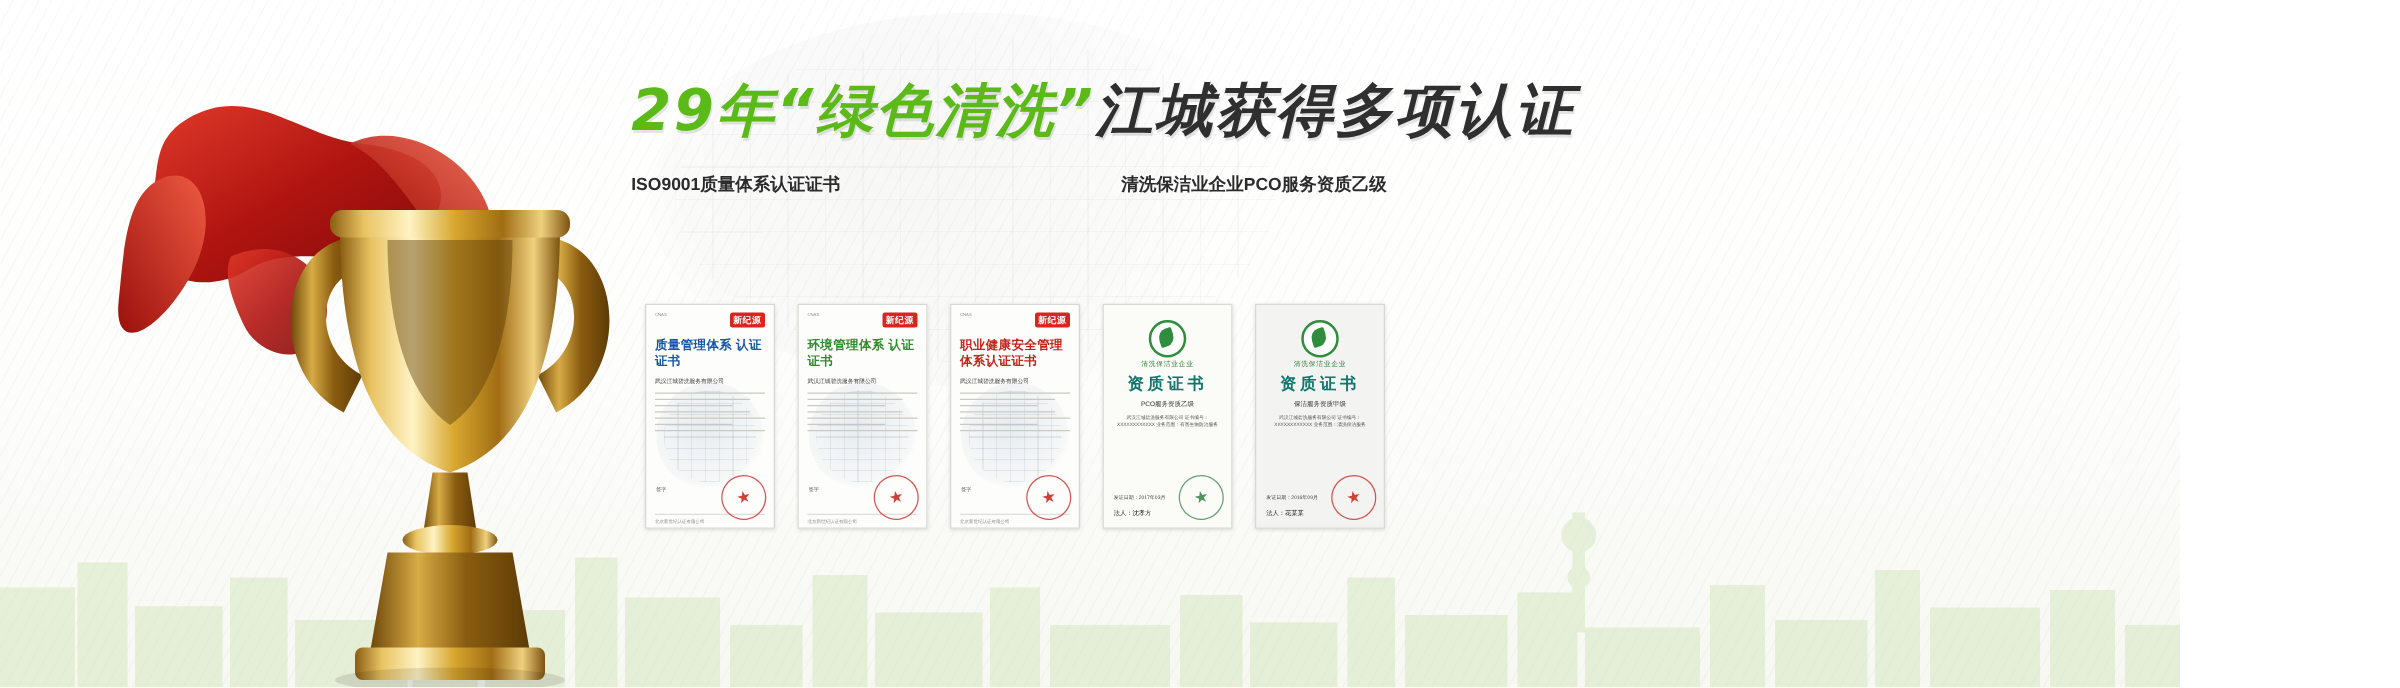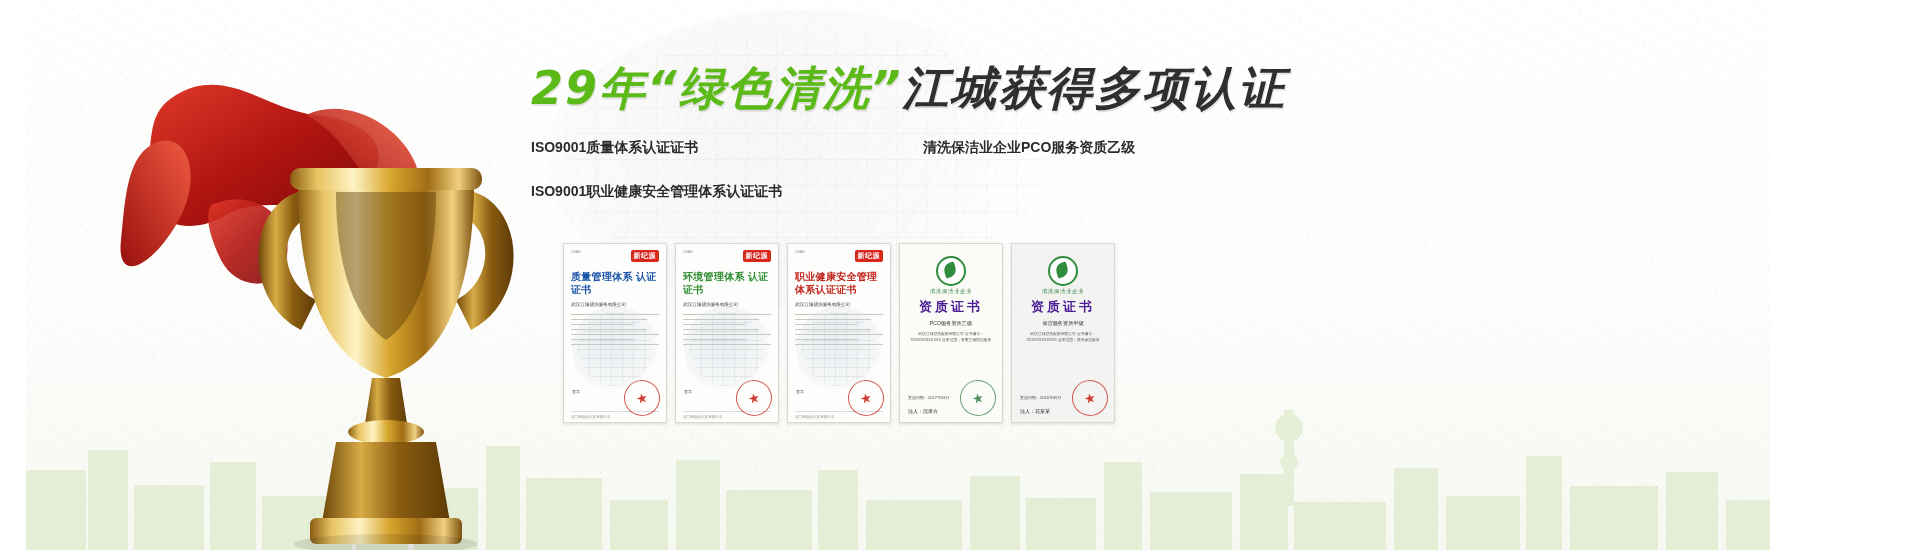--- a/index.html
+++ b/index.html
@@ -5,21 +5,20 @@
   html,body{margin:0;padding:0;}
   body{
     width:1920px;height:550px;overflow:hidden;
     font-family:"Liberation Sans","DejaVu Sans",sans-serif;
     background:#ffffff;
   }
   .banner{
     position:relative;width:1744px;height:550px;overflow:hidden;
     background:
       linear-gradient(to bottom,#ffffff 0%,#fdfdfc 55%,#f7f8f2 100%);
-    margin-left: 26px;
   }
   
   .texture{
     position:absolute;inset:0;
     background-image:repeating-linear-gradient(118deg,rgba(150,150,150,.055) 0px,rgba(150,150,150,.055) 1px,rgba(255,255,255,0) 1px,rgba(255,255,255,0) 9px);
     pointer-events:none;
   }
   
   .globe{
     position:absolute;left:520px;top:10px;width:520px;height:300px;
@@ -66,22 +65,22 @@
     font-size:14px;font-weight:bold;color:#2b2b2b;
     line-height:38px;
     white-space:nowrap;
   }
   .cert-list.left{left:505px;top:128px;}
   .cert-list.right{left:897px;top:128px;}
   .cert-list div{margin-bottom:6px;}
 
   
   .certs{
-    position:absolute;left:537px;top:243px;
-    display:flex;gap:8px;align-items:flex-start;
+    position:absolute;left:516px;top:243px;
+    display:flex;gap:18px;align-items:flex-start;
   }
   .cert{
     width:104px;height:180px;background:#fdfdfb;
     border:1px solid #d9d9d4;box-shadow:0 1px 3px rgba(0,0,0,.13);
     position:relative;overflow:hidden;
     padding:6px 7px;box-sizing:border-box;
   }
   .cert .topbar{display:flex;justify-content:space-between;align-items:flex-start;height:16px;}
   .cert .tiny{font-size:3.4px;color:#8a8a8a;line-height:4.4px;transform-origin:left top;}
   .cert .brand{
@@ -139,21 +138,21 @@
     background:#fff;
   }
   .cert .logo-circle:after{
     content:"";position:absolute;left:6px;top:5px;width:12px;height:14px;
     background:#2f8d3d;border-radius:60% 10% 60% 10%;transform:rotate(-18deg);
   }
   .cert .org{
     text-align:center;font-size:5.4px;color:#2f7d3a;letter-spacing:.6px;margin-bottom:3px;
   }
   .cert .big-title{
-    text-align:center;font-size:13px;font-weight:bold;color:#4c1d95;letter-spacing:3px;
+    text-align:center;font-size:13px;font-weight:bold;color:#0f766e;letter-spacing:3px;
     margin:1px 0 4px 0;
   }
   .cert .mid{
     text-align:center;font-size:5.2px;color:#333;margin-bottom:4px;
   }
   .cert .rows{font-size:3.8px;color:#555;line-height:6px;text-align:center;}
   .cert .issue{
     position:absolute;left:8px;bottom:22px;font-size:4px;color:#444;
   }
   .cert .name{
@@ -265,21 +264,20 @@
       <ellipse cx="150" cy="414" rx="92" ry="10" fill="#000" opacity=".10"></ellipse>
     </svg>
   </div>
 
   <div class="headline">
     <span class="g">29年“绿色清洗”</span><span class="d">江城获得多项认证</span>
   </div>
 
   <div class="cert-list left">
     <div>ISO9001质量体系认证证书</div>
-    <div>ISO9001职业健康安全管理体系认证证书</div>
   </div>
 
   <div class="cert-list right">
     <div>清洗保洁业企业PCO服务资质乙级</div>
   </div>
 
   <div class="certs">
 
     <div class="cert">
       <div class="topbar">

